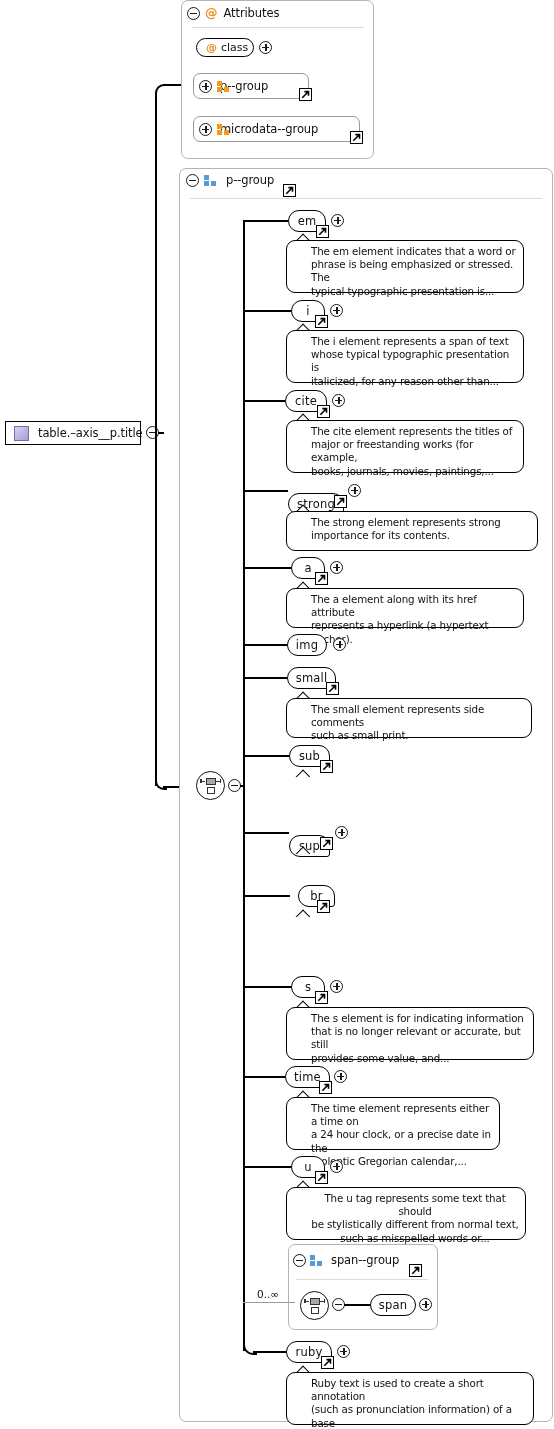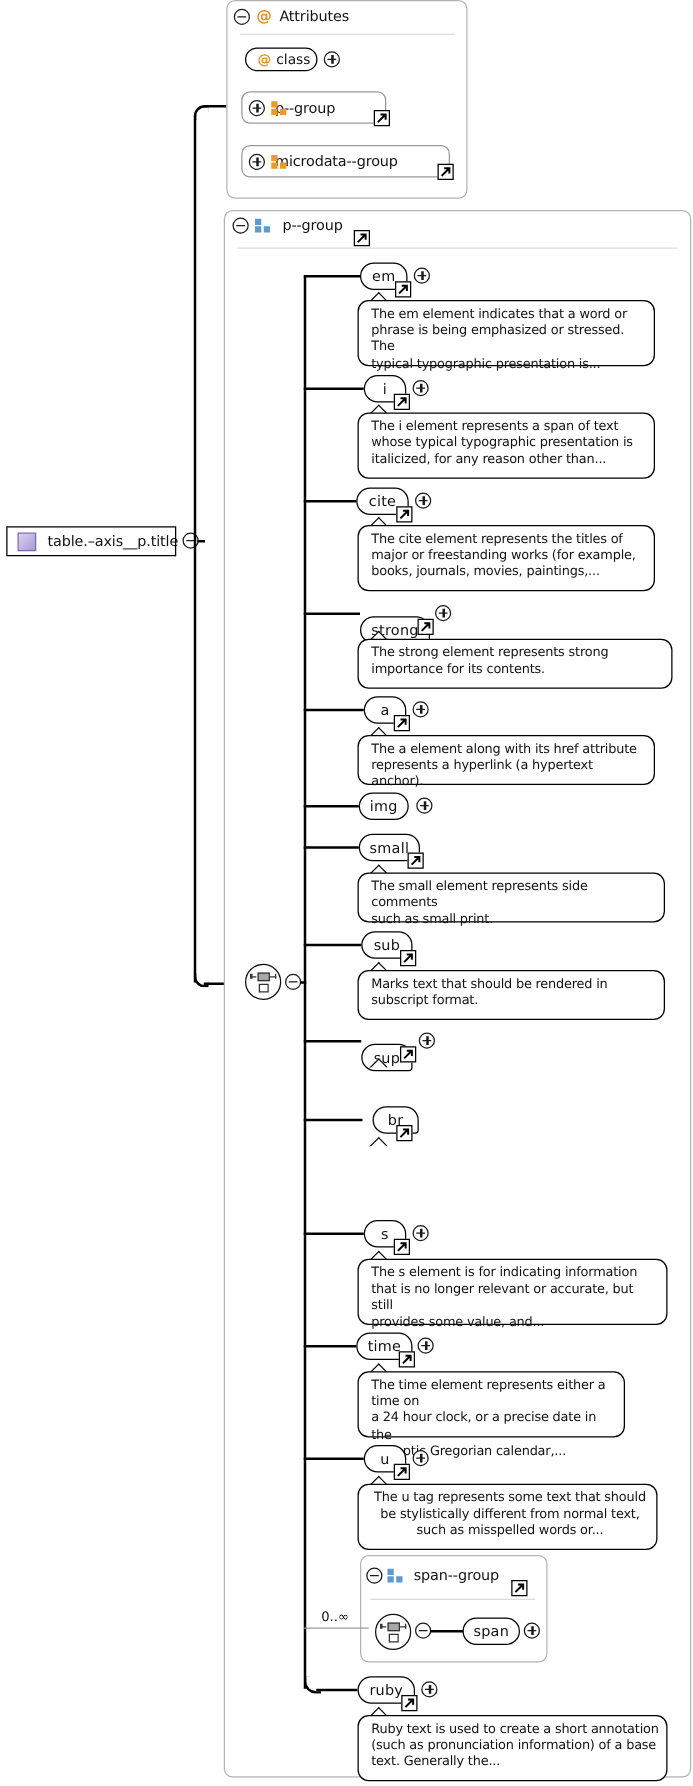--- a/index.html
+++ b/index.html
@@ -96,21 +96,21 @@
   .extlink{
     position:absolute;width:13px;height:13px;box-sizing:border-box;
     border:1.4px solid #000;background:#fff;
   }
   .extlink svg{position:absolute;left:0;top:0;}
 
   
   .doc{
     position:absolute;box-sizing:border-box;
     border:1.3px solid #000;border-radius:9px;background:#fff;
-    padding:4px 6px 4px 10px;
+    padding:4px 6px 4px 24px;
   }
   .doc .dtext{
     font-size:10.3px;line-height:13.2px;color:#111;letter-spacing:-0.15px;
     white-space:pre-line;
   }
   .doc-tail{position:absolute;width:16px;height:9px;overflow:hidden;}
   .doc-tail::before{
     content:"";position:absolute;left:3px;top:4px;width:11px;height:11px;
     background:#fff;border-left:1.3px solid #000;border-top:1.3px solid #000;
     transform:rotate(45deg);
@@ -352,24 +352,20 @@
 
   <div class="elem" style="left:289px;top:745px;width:41px;">
     <span class="en">sub</span>
     </div>
   <div class="extlink" style="left:320px;top:760px;">
     <svg width="11" height="11" viewBox="0 0 11 11">
         <path d="M2.3 8.7 L8.0 3.0 M4.4 2.6 H8.5 V6.7" stroke="#000" stroke-width="1.6" fill="none"></path>
       </svg>
     </div>
   <div class="doc-tail" style="left:294px;top:768px;"></div>
-  <div class="doc" style="left:286px;top:776px;width:246px;height:40px;">
-    <div class="dtext">Marks text that should be rendered in
-subscript format.</div>
-    </div>
 
   <div class="elem" style="left:289px;top:822px;width:41px;margin-top:13px;">
     <span class="en">sup</span>
     </div>
   <div class="extlink" style="left:320px;top:837px;">
     <svg width="11" height="11" viewBox="0 0 11 11">
         <path d="M2.3 8.7 L8.0 3.0 M4.4 2.6 H8.5 V6.7" stroke="#000" stroke-width="1.6" fill="none"></path>
       </svg>
     </div>
   <div class="circ plus" style="left:335px;top:826px;"></div>

